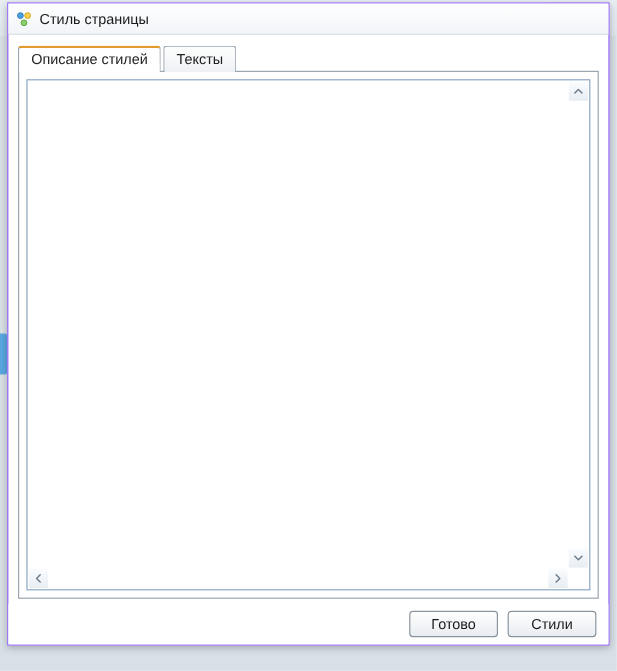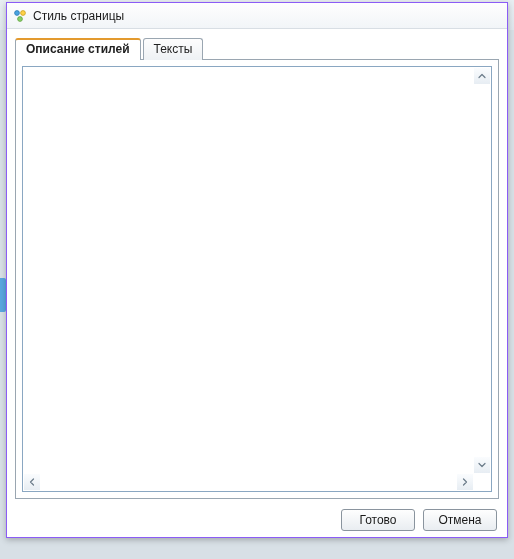--- a/index.html
+++ b/index.html
@@ -79,21 +79,20 @@
       position: relative;
       top: 1px;
       font-size: 12px;
     }
     .tab.active {
       background: #ffffff;
       border-color: #e39a2e #9aa6b1 #ffffff #9aa6b1;
       border-top: 2px solid #e39a2e;
       padding-top: 2px;
       z-index: 3;
-      font-weight: bold;
     }
     .tabpanel {
       flex: 1;
       border: 1px solid #9aa6b1;
       background: #ffffff;
       margin-top: 0;
       position: relative;
       z-index: 1;
       padding: 6px;
       display: flex;
@@ -204,16 +203,16 @@
         </div>
       </div>
     </div>
   </div>
 
   <div class="footer">
     <div class="btn">
       <span>Готово</span>
     </div>
     <div class="btn">
-      <span>Отмена</span>
+      <span>Стили</span>
     </div>
   </div>
 </div>
 
 </body></html>

